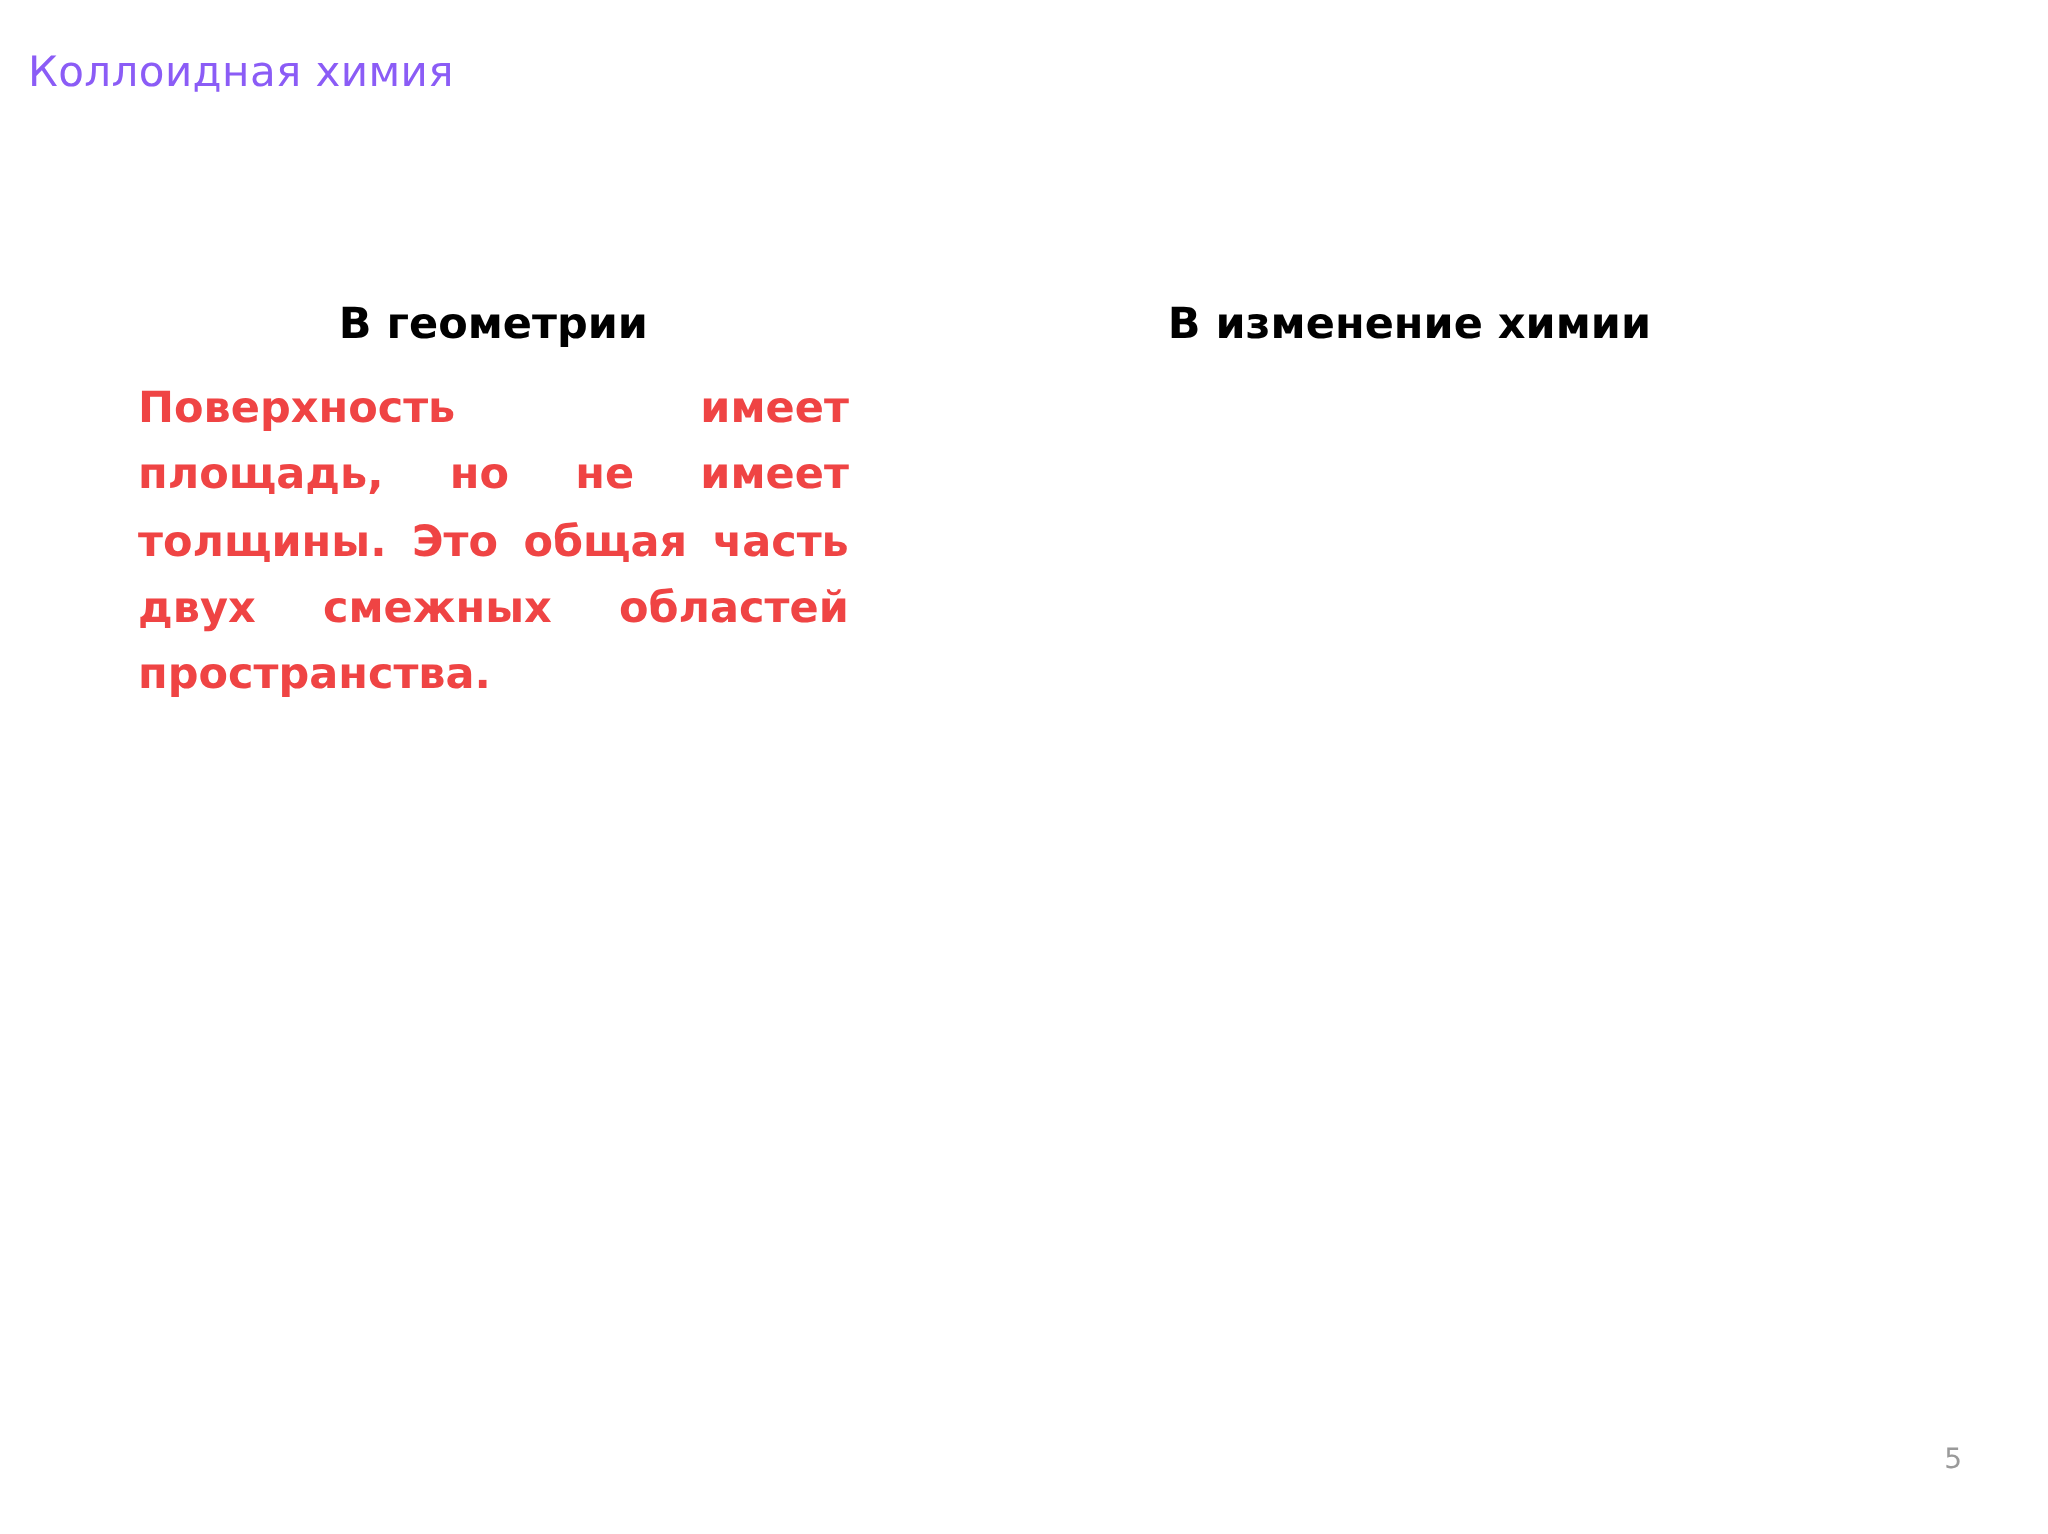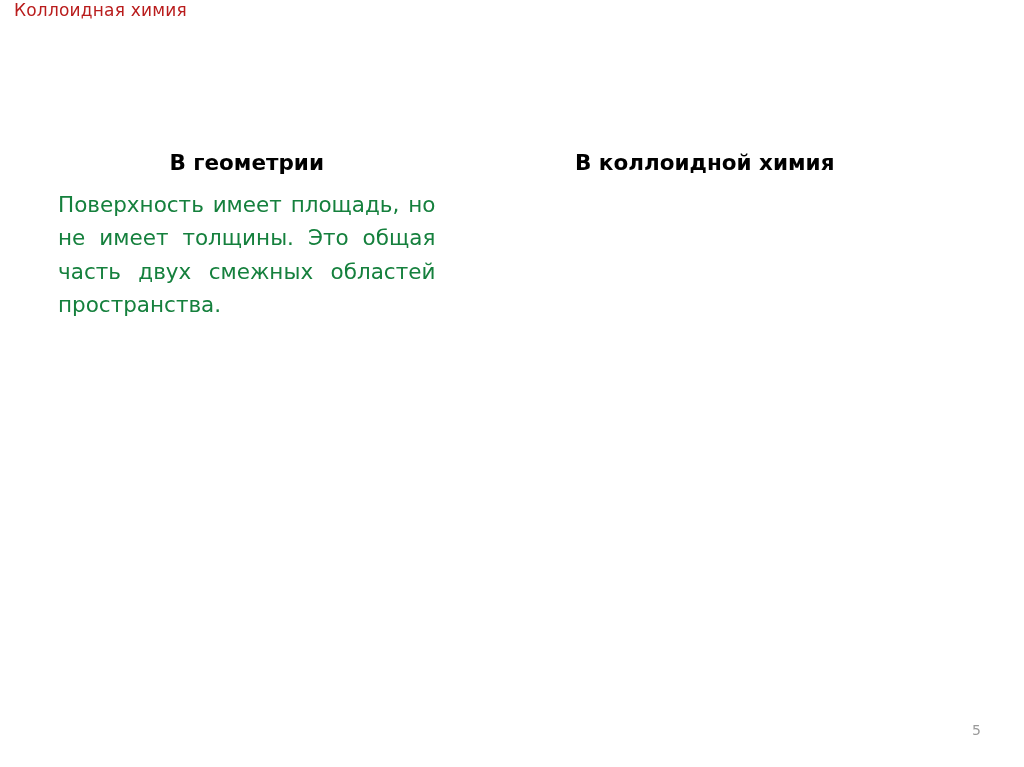--- a/index.html
+++ b/index.html
@@ -16,23 +16,23 @@
     overflow: hidden;
   }
   .slide {
     position: absolute;
     inset: 0;
     background: #ffffff;
   }
   .slide-header {
     position: absolute;
     left: 14px;
-    top: 0;
-    font-size: 17px;
-    color: #b91c1c;
+    top: 24px;
+    font-size: 21px;
+    color: #8b5cf6;
     font-family: "DejaVu Sans", sans-serif;
     letter-spacing: 0.2px;
     white-space: nowrap;
   }
   .columns {
     position: absolute;
     left: 0;
     top: 150px;
     width: 964px;
     display: flex;
@@ -57,23 +57,24 @@
     text-align: center;
     margin: 0 0 11px 0;
     line-height: 1.25;
     color: #000;
   }
   .col-body {
     font-size: 21.5px;
     line-height: 1.55;
     text-align: justify;
     text-align-last: left;
-    margin: 0;
-    color: #15803d;
+    margin: 11px;
+    color: #ef4444;
     hyphens: none;
+    font-weight: bold;
   }
   .col-left .col-body {
     word-spacing: 0.5px;
   }
   .page-number {
     position: absolute;
     right: 43px;
     bottom: 29px;
     font-size: 14px;
     color: #9a9a9a;
@@ -88,20 +89,20 @@
   <div class="slide-header">Коллоидная химия</div>
 
   <div class="columns">
 
     <div class="col col-left">
       <h2 class="col-title">В геометрии</h2>
       <p class="col-body">Поверхность имеет площадь, но не имеет толщины. Это общая часть двух смежных областей пространства.</p>
     </div>
 
     <div class="col col-right">
-      <h2 class="col-title">В коллоидной химия</h2>
+      <h2 class="col-title">В изменение химии</h2>
     </div>
 
   </div>
 
   <div class="page-number">5</div>
 
 </div>
 
 </body></html>

